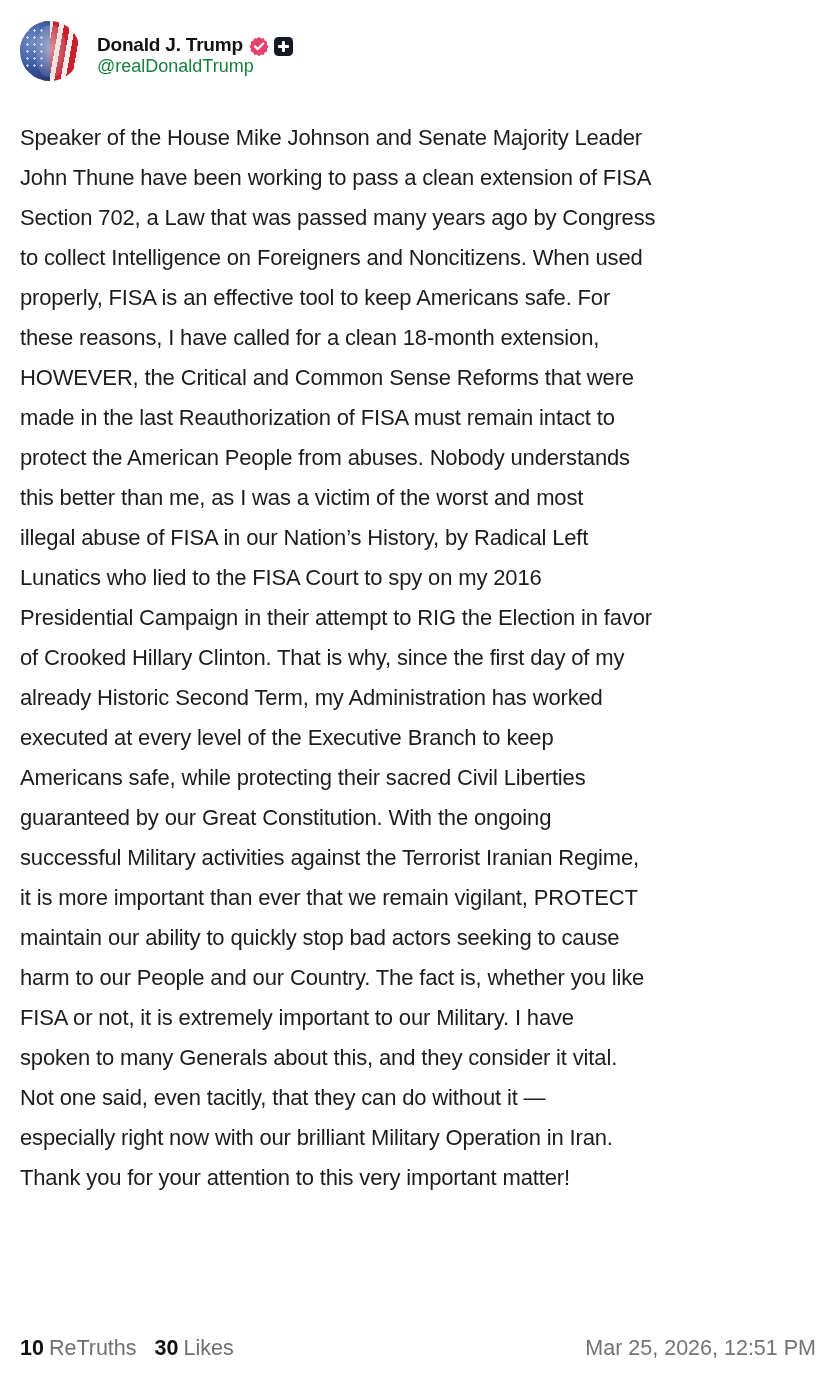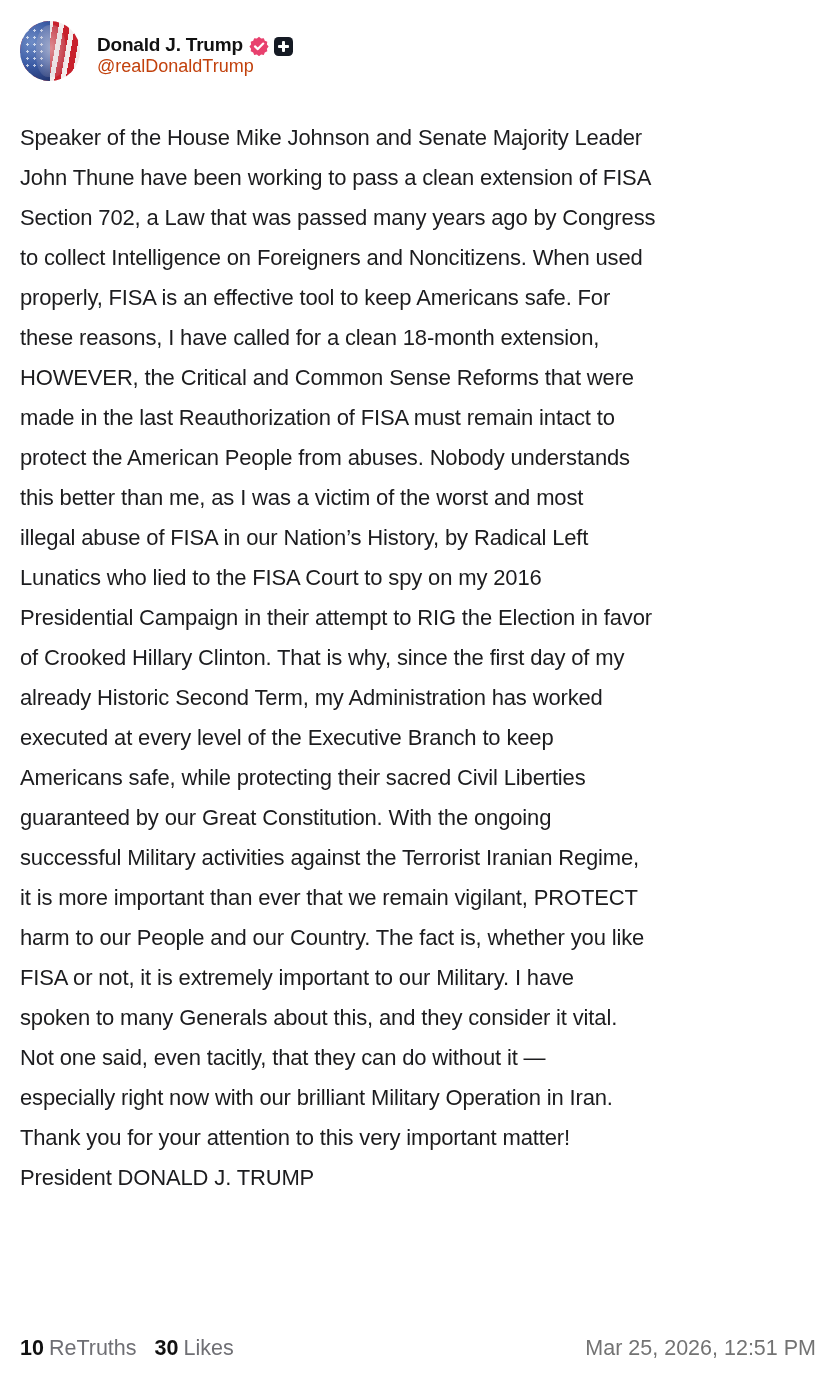--- a/index.html
+++ b/index.html
@@ -76,21 +76,21 @@
       display: inline-block;
     }
     .plus-icon {
       margin-left: 5px;
       width: 19px;
       height: 19px;
       display: inline-block;
     }
     .handle {
       font-size: 18px;
-      color: #c2410c;
+      color: #15803d;
     }
     .post-body {
       position: absolute;
       left: 20px;
       top: 118px;
       width: 812px;
     }
     .post-line {
       font-size: 22px;
       line-height: 40px;
@@ -177,27 +177,27 @@
   <div class="post-line">illegal abuse of FISA in our Nation’s History, by Radical Left</div>
   <div class="post-line">Lunatics who lied to the FISA Court to spy on my 2016</div>
   <div class="post-line">Presidential Campaign in their attempt to RIG the Election in favor</div>
   <div class="post-line">of Crooked Hillary Clinton. That is why, since the first day of my</div>
   <div class="post-line">already Historic Second Term, my Administration has worked</div>
   <div class="post-line">executed at every level of the Executive Branch to keep</div>
   <div class="post-line">Americans safe, while protecting their sacred Civil Liberties</div>
   <div class="post-line">guaranteed by our Great Constitution. With the ongoing</div>
   <div class="post-line">successful Military activities against the Terrorist Iranian Regime,</div>
   <div class="post-line">it is more important than ever that we remain vigilant, PROTECT</div>
+  <div class="post-line">maintain our ability to quickly stop bad actors seeking to cause</div>
   <div class="post-line">harm to our People and our Country. The fact is, whether you like</div>
   <div class="post-line">FISA or not, it is extremely important to our Military. I have</div>
   <div class="post-line">spoken to many Generals about this, and they consider it vital.</div>
   <div class="post-line">Not one said, even tacitly, that they can do without it —</div>
   <div class="post-line">especially right now with our brilliant Military Operation in Iran.</div>
   <div class="post-line">Thank you for your attention to this very important matter!</div>
-  <div class="post-line">President DONALD J. TRUMP</div>
 </div>
 
 <div class="footer">
   <div class="stats">
     <div class="stat">
       <span class="stat-count">10</span>
       <span class="stat-label">ReTruths</span>
     </div>
     <div class="stat">
       <span class="stat-count">30</span>

